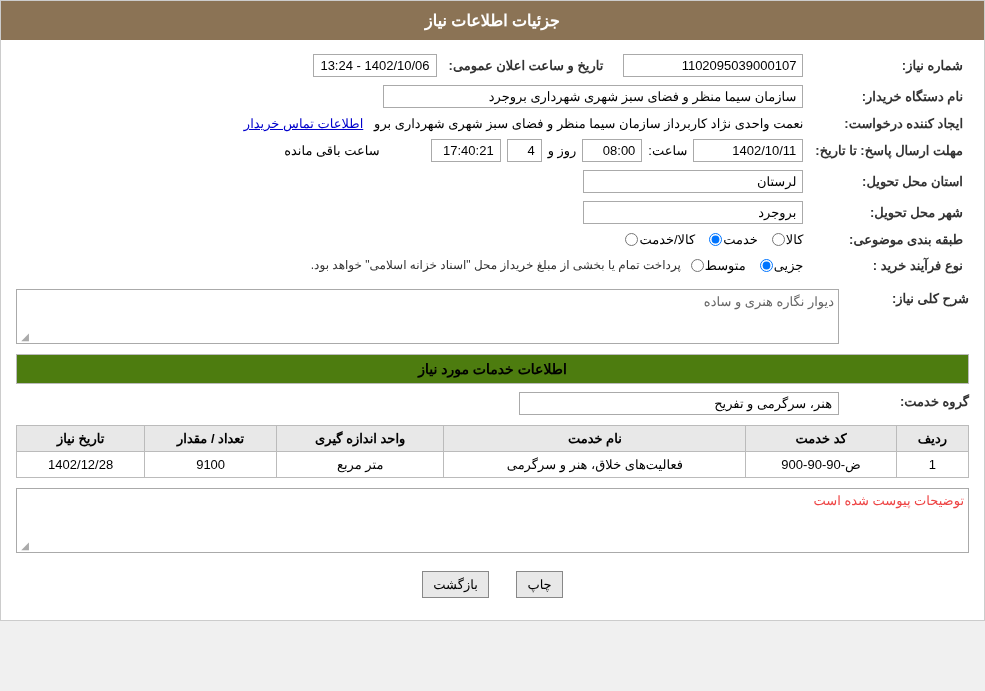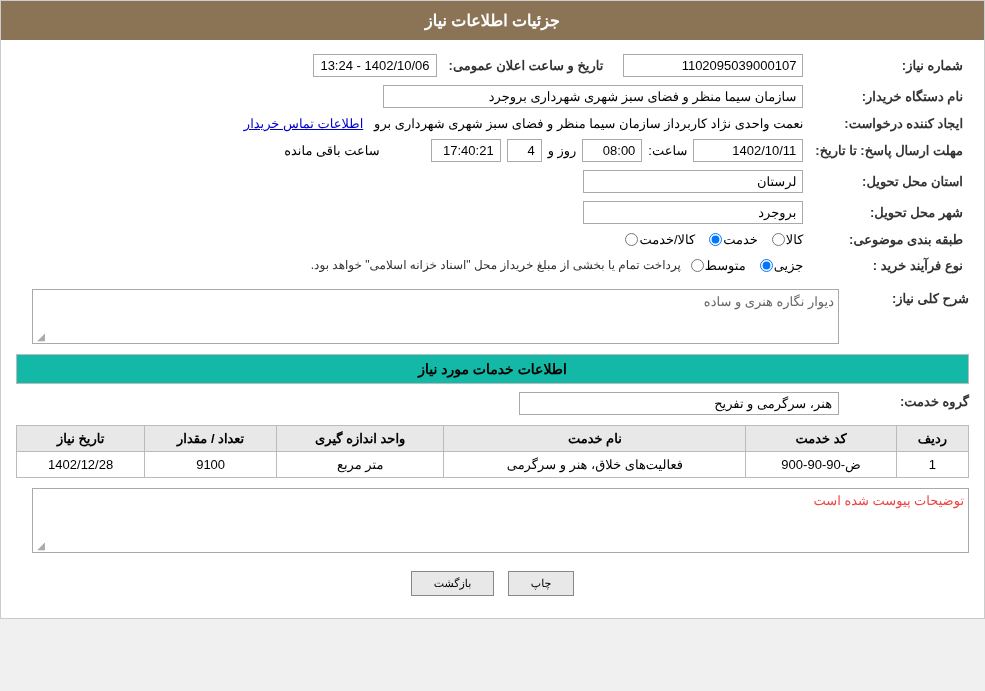--- a/index.html
+++ b/index.html
@@ -64,21 +64,21 @@
       align-items: center;
       gap: 6px;
       direction: rtl;
     }
     .blue-link {
       color: #0000cc;
       text-decoration: underline;
       cursor: pointer;
     }
     .section-header {
-      background: #14b8a6;
+      background: #4d7c0f;
       text-align: center;
       padding: 6px;
       font-weight: bold;
       font-size: 14px;
       margin: 8px 0 6px 0;
       border: 1px solid #bbb;
     }
     .service-table {
       width: 100%;
       border-collapse: collapse;
@@ -105,25 +105,25 @@
     .radio-item {
       display: flex;
       align-items: center;
       gap: 1px;
     }
     .bottom-buttons {
       text-align: center;
       padding: 12px;
     }
     .btn {
-      padding: 5px 22px;
-      margin: 0 5px;
+      padding: 5px 10px;
+      margin: 0 12px;
       cursor: pointer;
       font-family: Tahoma, Arial, sans-serif;
-      font-size: 11px;
+      font-size: 13px;
       border: 1px solid #888;
     }
     .btn-print {
       background: #e8e8e8;
     }
     .btn-back {
       background: #e8e8e8;
     }
     .section-row {
       display: flex;
@@ -147,21 +147,20 @@
       font-size: 12px;
       padding: 3px 0;
     }
     .textarea-wrapper {
       border: 1px solid #aaa;
       min-height: 55px;
       padding: 4px;
       direction: rtl;
       text-align: right;
       position: relative;
-      margin-left: 16px;
     }
     .resize-handle {
       position: absolute;
       bottom: 2px;
       left: 2px;
       width: 10px;
       height: 10px;
       color: #aaa;
       font-size: 10px;
     }

